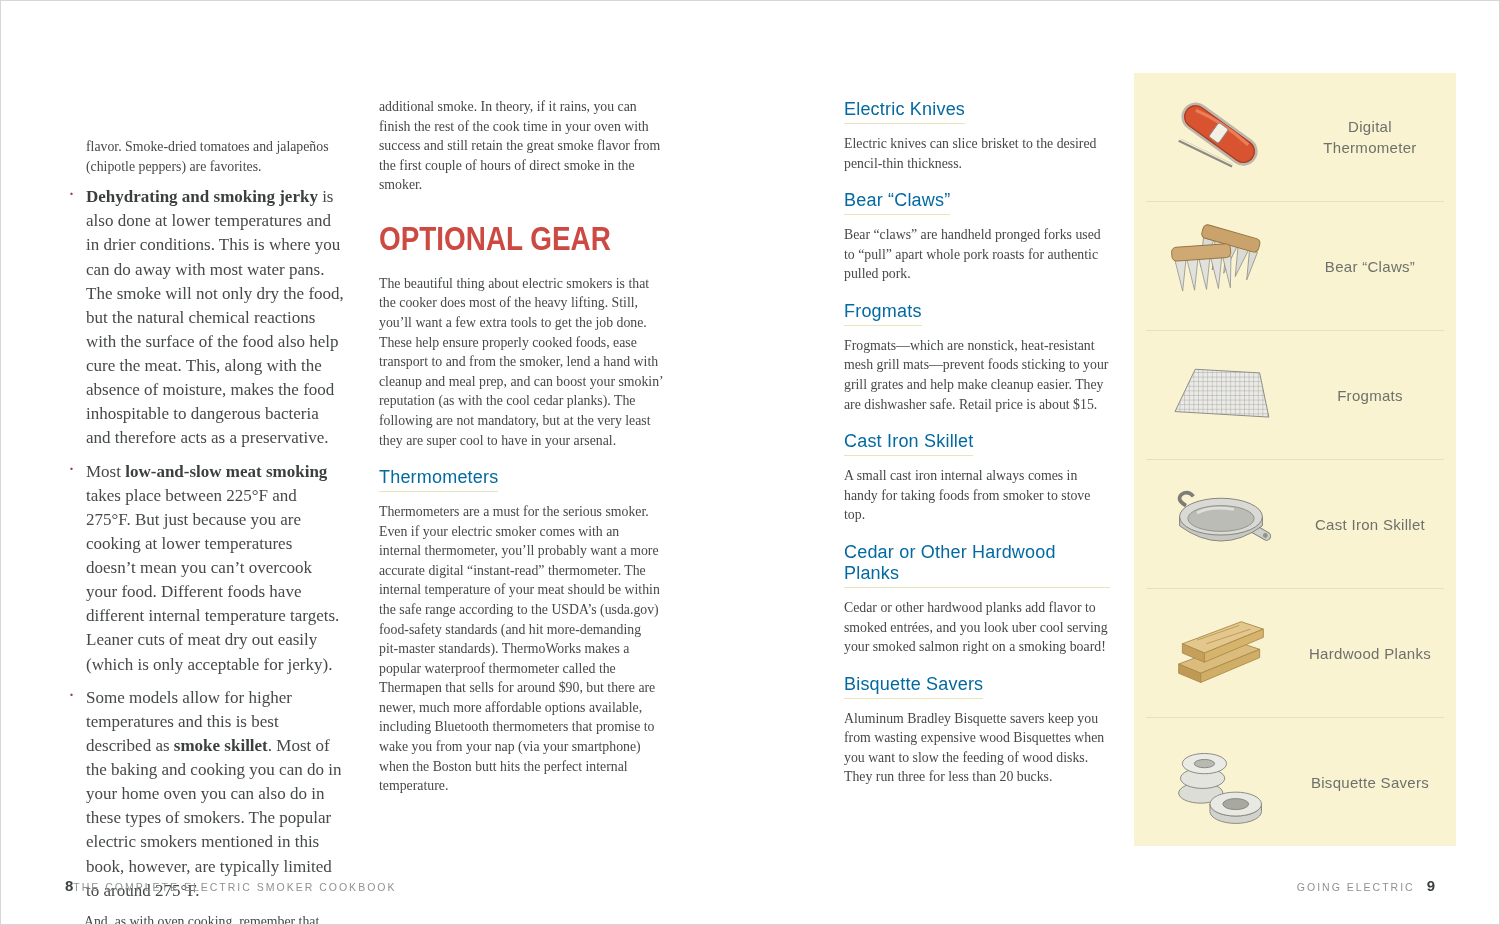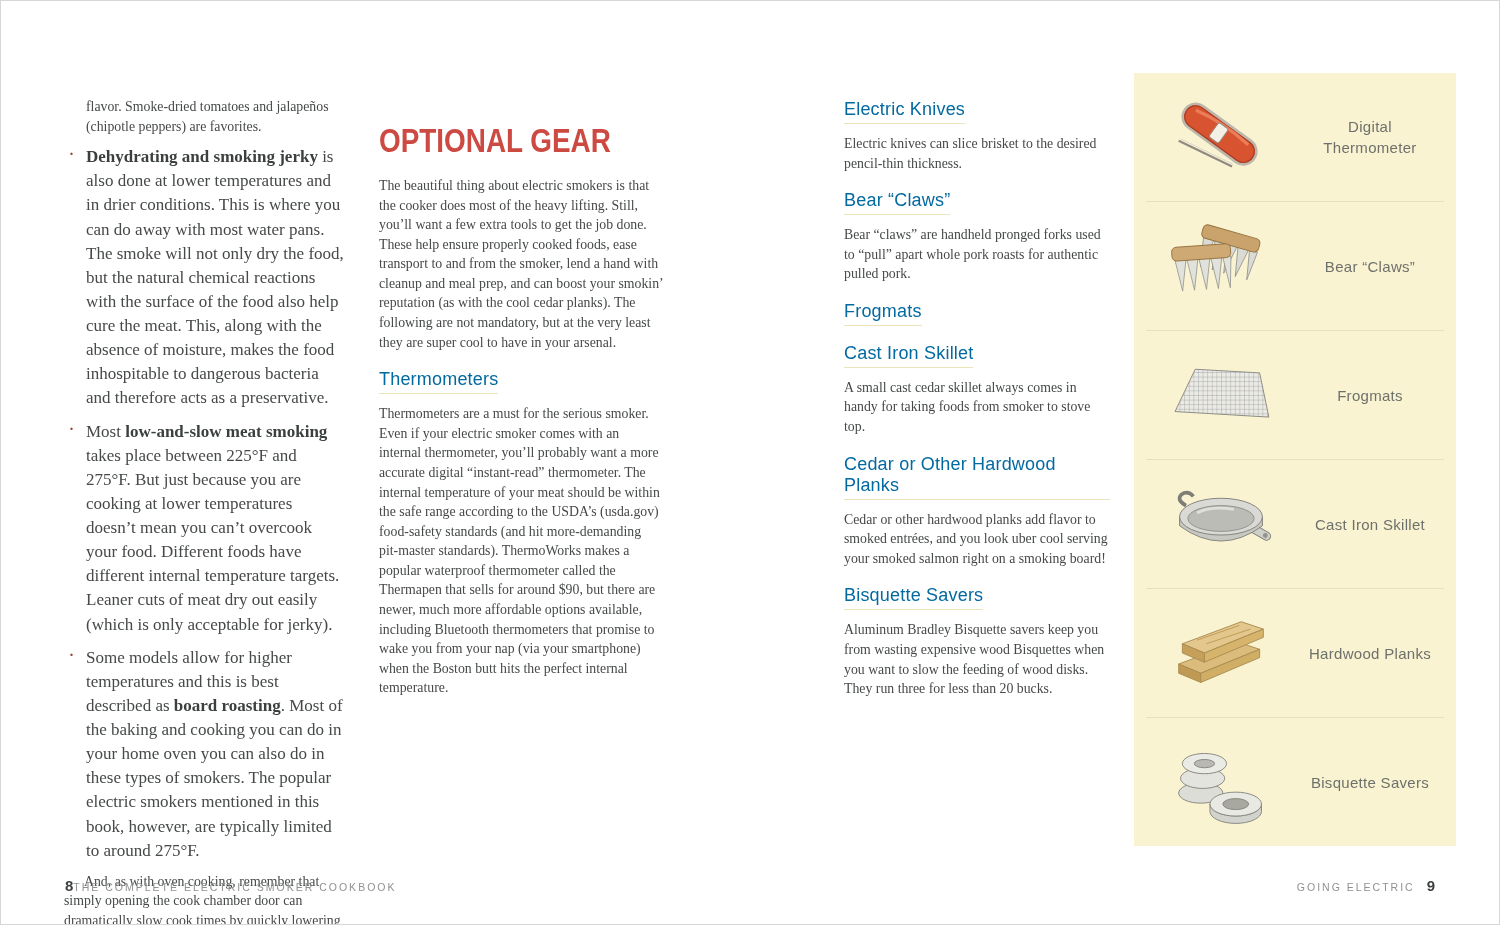--- a/index.html
+++ b/index.html
@@ -7,21 +7,21 @@
     position:relative; width:1500px; height:925px; margin:0 auto;
     background:#ffffff; border:1px solid #d6d6d4; box-sizing:border-box;
     font-family:"Liberation Serif", serif; color:#454947; overflow:hidden;
   }
   .col { position:absolute; top:96px; }
   .col-1 { left:63px;  width:280px; }
   .col-2 { left:378px; width:284px; }
   .col-3 { left:843px; width:266px; }
 
   .body { font-size:13.8px; line-height:1.42; margin:0 0 9px 0; }
-  .hang { margin-left:22px; }
+  .hang { margin-left:22px;margin-top:40px; }
   .indent { text-indent:20px; }
   strong { font-weight:700; color:#3b403e; }
 
   .bullets { list-style:none; margin:0; padding:0; }
   .bullets li { position:relative; padding-left:22px; margin:0 0 9px 0;
     font-size:17px; line-height:1.42; }
   .bullets li::before { content:"·"; position:absolute; left:5px; top:-1px;
     color:#96483f; font-weight:700; font-size:15px; }
 
   .red-heading {
@@ -58,43 +58,45 @@
 </head>
 <body>
 
 <div class="spread">
 
   <div class="col col-1">
     <p class="body hang">flavor. Smoke-dried tomatoes and jalapeños (chipotle peppers) are favorites.</p>
     <ul class="bullets">
       <li><span></span><strong>Dehydrating and smoking jerky</strong><span> is also done at lower temperatures and in drier conditions. This is where you can do away with most water pans. The smoke will not only dry the food, but the natural chemical reactions with the surface of the food also help cure the meat. This, along with the absence of moisture, makes the food inhospitable to dangerous bacteria and therefore acts as a preservative.</span></li>
       <li><span>Most </span><strong>low-and-slow meat smoking</strong><span> takes place between 225°F and 275°F. But just because you are cooking at lower temperatures doesn’t mean you can’t overcook your food. Different foods have different internal temperature targets. Leaner cuts of meat dry out easily (which is only acceptable for jerky).</span></li>
-      <li><span>Some models allow for higher temperatures and this is best described as </span><strong>board roasting</strong><span>. Most of the baking and cooking you can do in your home oven you can also do in these types of smokers. The popular electric smokers mentioned in this book, however, are typically limited to around 275°F.</span></li>
+      <li><span>Some models allow for higher temperatures and this is best described as </span><strong>smoke skillet</strong><span>. Most of the baking and cooking you can do in your home oven you can also do in these types of smokers. The popular electric smokers mentioned in this book, however, are typically limited to around 275°F.</span></li>
     </ul>
     <p class="body indent">And, as with oven cooking, remember that simply opening the cook chamber door can dramatically slow cook times by quickly lowering the smoker’s temperature.</p>
   </div>
 
   <div class="col col-2">
+    <p class="body">additional smoke. In theory, if it rains, you can finish the rest of the cook time in your oven with success and still retain the great smoke flavor from the first couple of hours of direct smoke in the smoker.</p>
     <h1 class="red-heading">OPTIONAL GEAR</h1>
     <p class="body">The beautiful thing about electric smokers is that the cooker does most of the heavy lifting. Still, you’ll want a few extra tools to get the job done. These help ensure properly cooked foods, ease transport to and from the smoker, lend a hand with cleanup and meal prep, and can boost your smokin’ reputation (as with the cool cedar planks). The following are not mandatory, but at the very least they are super cool to have in your arsenal.</p>
     <h2 class="sub"><span class="u">Thermometers</span></h2>
     <p class="body">Thermometers are a must for the serious smoker. Even if your electric smoker comes with an internal thermometer, you’ll probably want a more accurate digital “instant-read” thermometer. The internal temperature of your meat should be within the safe range according to the USDA’s (usda.gov) food-safety standards (and hit more-demanding pit-master standards). ThermoWorks makes a popular waterproof thermometer called the Thermapen that sells for around $90, but there are newer, much more affordable options available, including Bluetooth thermometers that promise to wake you from your nap (via your smartphone) when the Boston butt hits the perfect internal temperature.</p>
   </div>
 
   <div class="col col-3">
     <h2 class="sub"><span class="u">Electric Knives</span></h2>
     <p class="body">Electric knives can slice brisket to the desired pencil-thin thickness.</p>
 
     <h2 class="sub"><span class="u">Bear “Claws”</span></h2>
     <p class="body">Bear “claws” are handheld pronged forks used to “pull” apart whole pork roasts for authentic pulled pork.</p>
 
     <h2 class="sub"><span class="u">Frogmats</span></h2>
+    <p class="body">Frogmats—which are nonstick, heat-resistant mesh grill mats—prevent foods sticking to your grill grates and help make cleanup easier. They are dishwasher safe. Retail price is about $15.</p>
 
     <h2 class="sub"><span class="u">Cast Iron Skillet</span></h2>
-    <p class="body">A small cast cedar skillet always comes in handy for taking foods from smoker to stove top.</p>
+    <p class="body">A small cast iron internal always comes in handy for taking foods from smoker to stove top.</p>
 
     <h2 class="sub"><span class="u">Cedar or Other Hardwood Planks</span></h2>
     <p class="body">Cedar or other hardwood planks add flavor to smoked entrées, and you look uber cool serving your smoked salmon right on a smoking board!</p>
 
     <h2 class="sub"><span class="u">Bisquette Savers</span></h2>
     <p class="body">Aluminum Bradley Bisquette savers keep you from wasting expensive wood Bisquettes when you want to slow the feeding of wood disks. They run three for less than 20 bucks.</p>
   </div>
 
   <aside class="sidebar">
 

